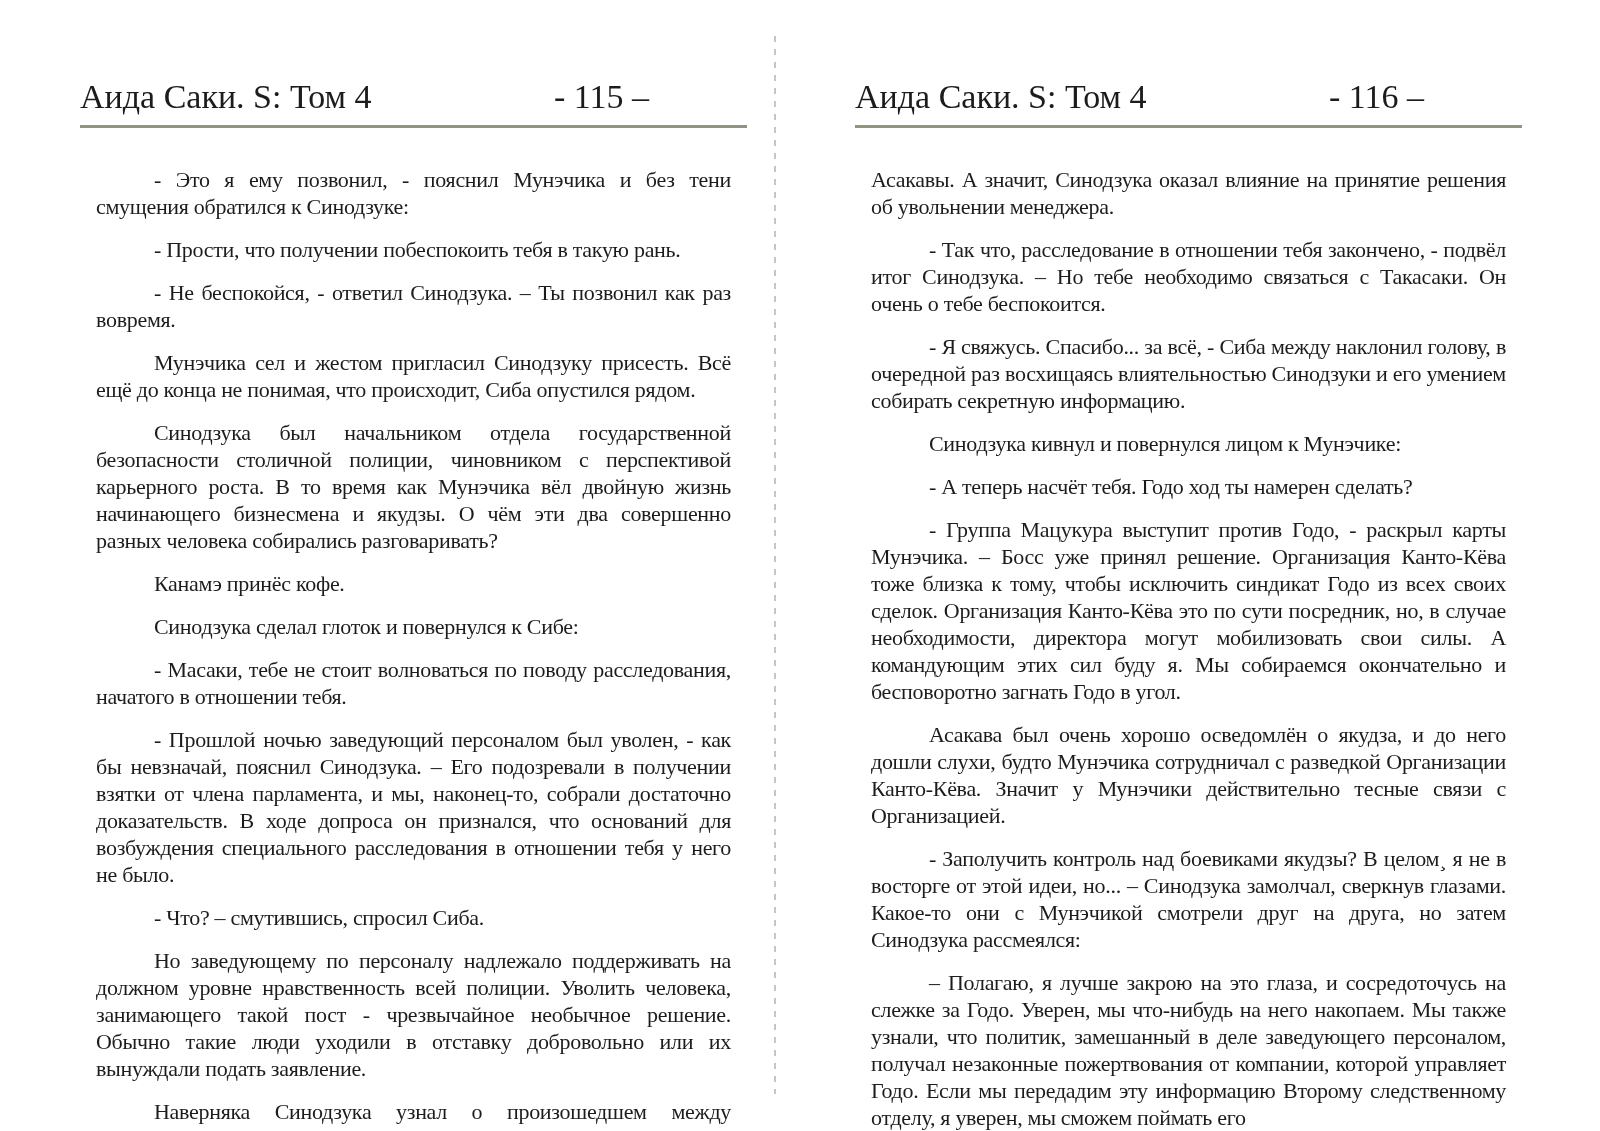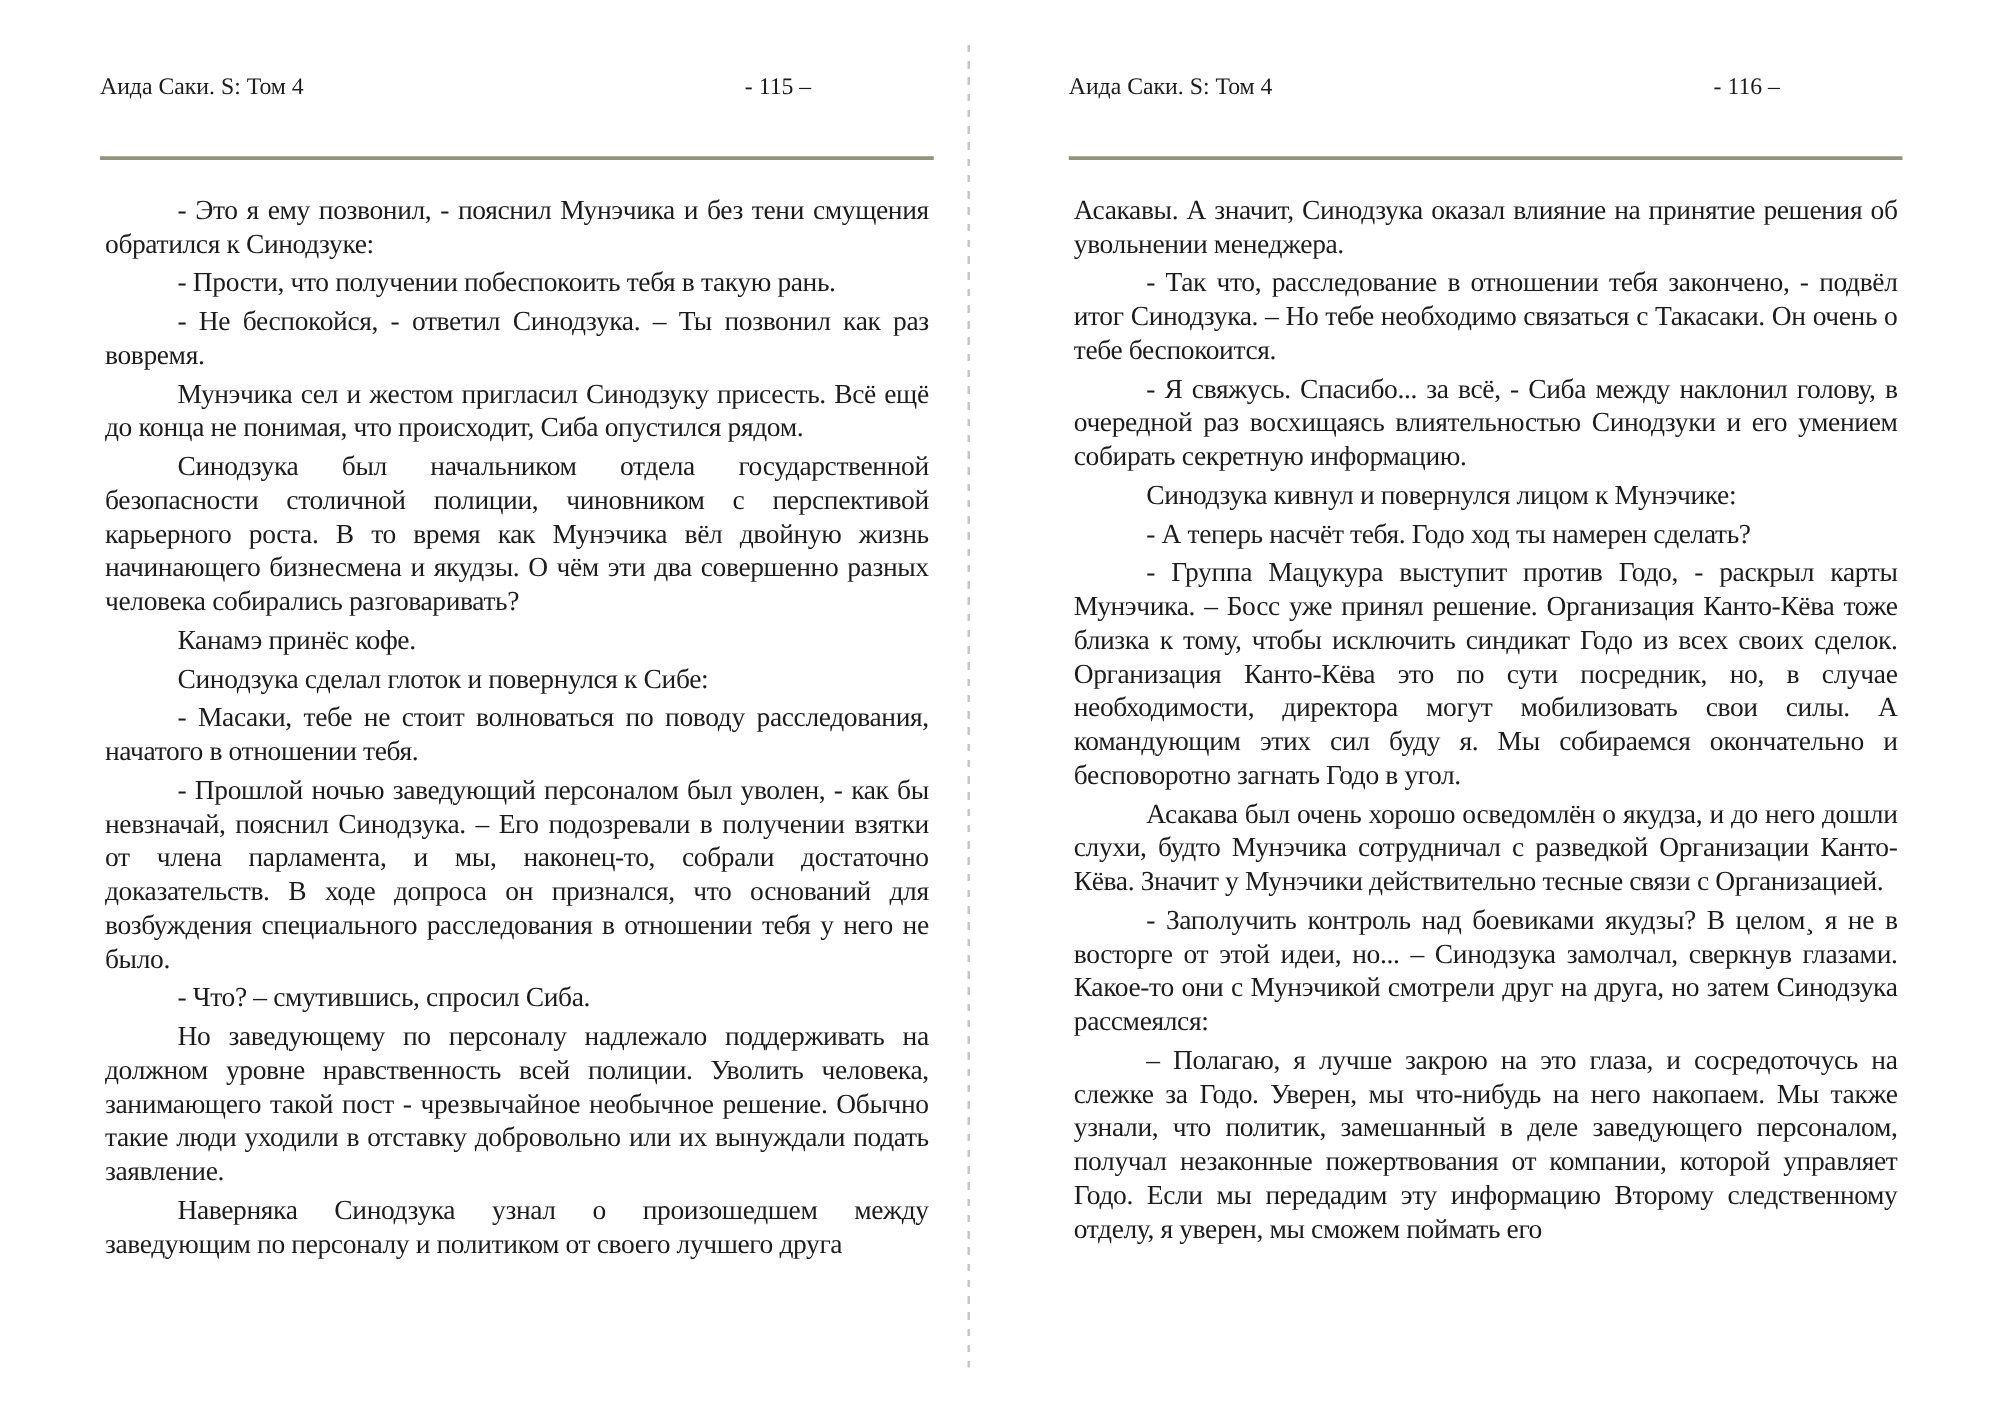--- a/index.html
+++ b/index.html
@@ -26,43 +26,43 @@
   .page-right { left: 855px; }
 
   .page-header {
     position: absolute;
     top: 60px;
     left: 0;
     right: 0;
     display: flex;
     justify-content: space-between;
     align-items: baseline;
-    font-size: 19px;
+    font-size: 34px;
     line-height: 1.1;
     white-space: nowrap;
   }
-  .page-number { margin-right: 98px; }
+  .page-number { margin-right: 98px; margin-top: 18px; }
 
   .header-rule {
     position: absolute;
     top: 125px;
     left: 0;
     width: 667px;
     height: 3px;
     background: #95937e;
   }
 
   .page-body {
     position: absolute;
     top: 150px;
     left: 0;
     width: 667px;
   }
   .page-body p.para {
-    margin: 4px;
+    margin: 16px;
     font-size: 22px;
     line-height: 27px;
     letter-spacing: -0.3px;
     text-align: justify;
     text-justify: inter-word;
   }
   .page-body p.para.indent { text-indent: 58px; }
 
   .divider {
     position: absolute;

